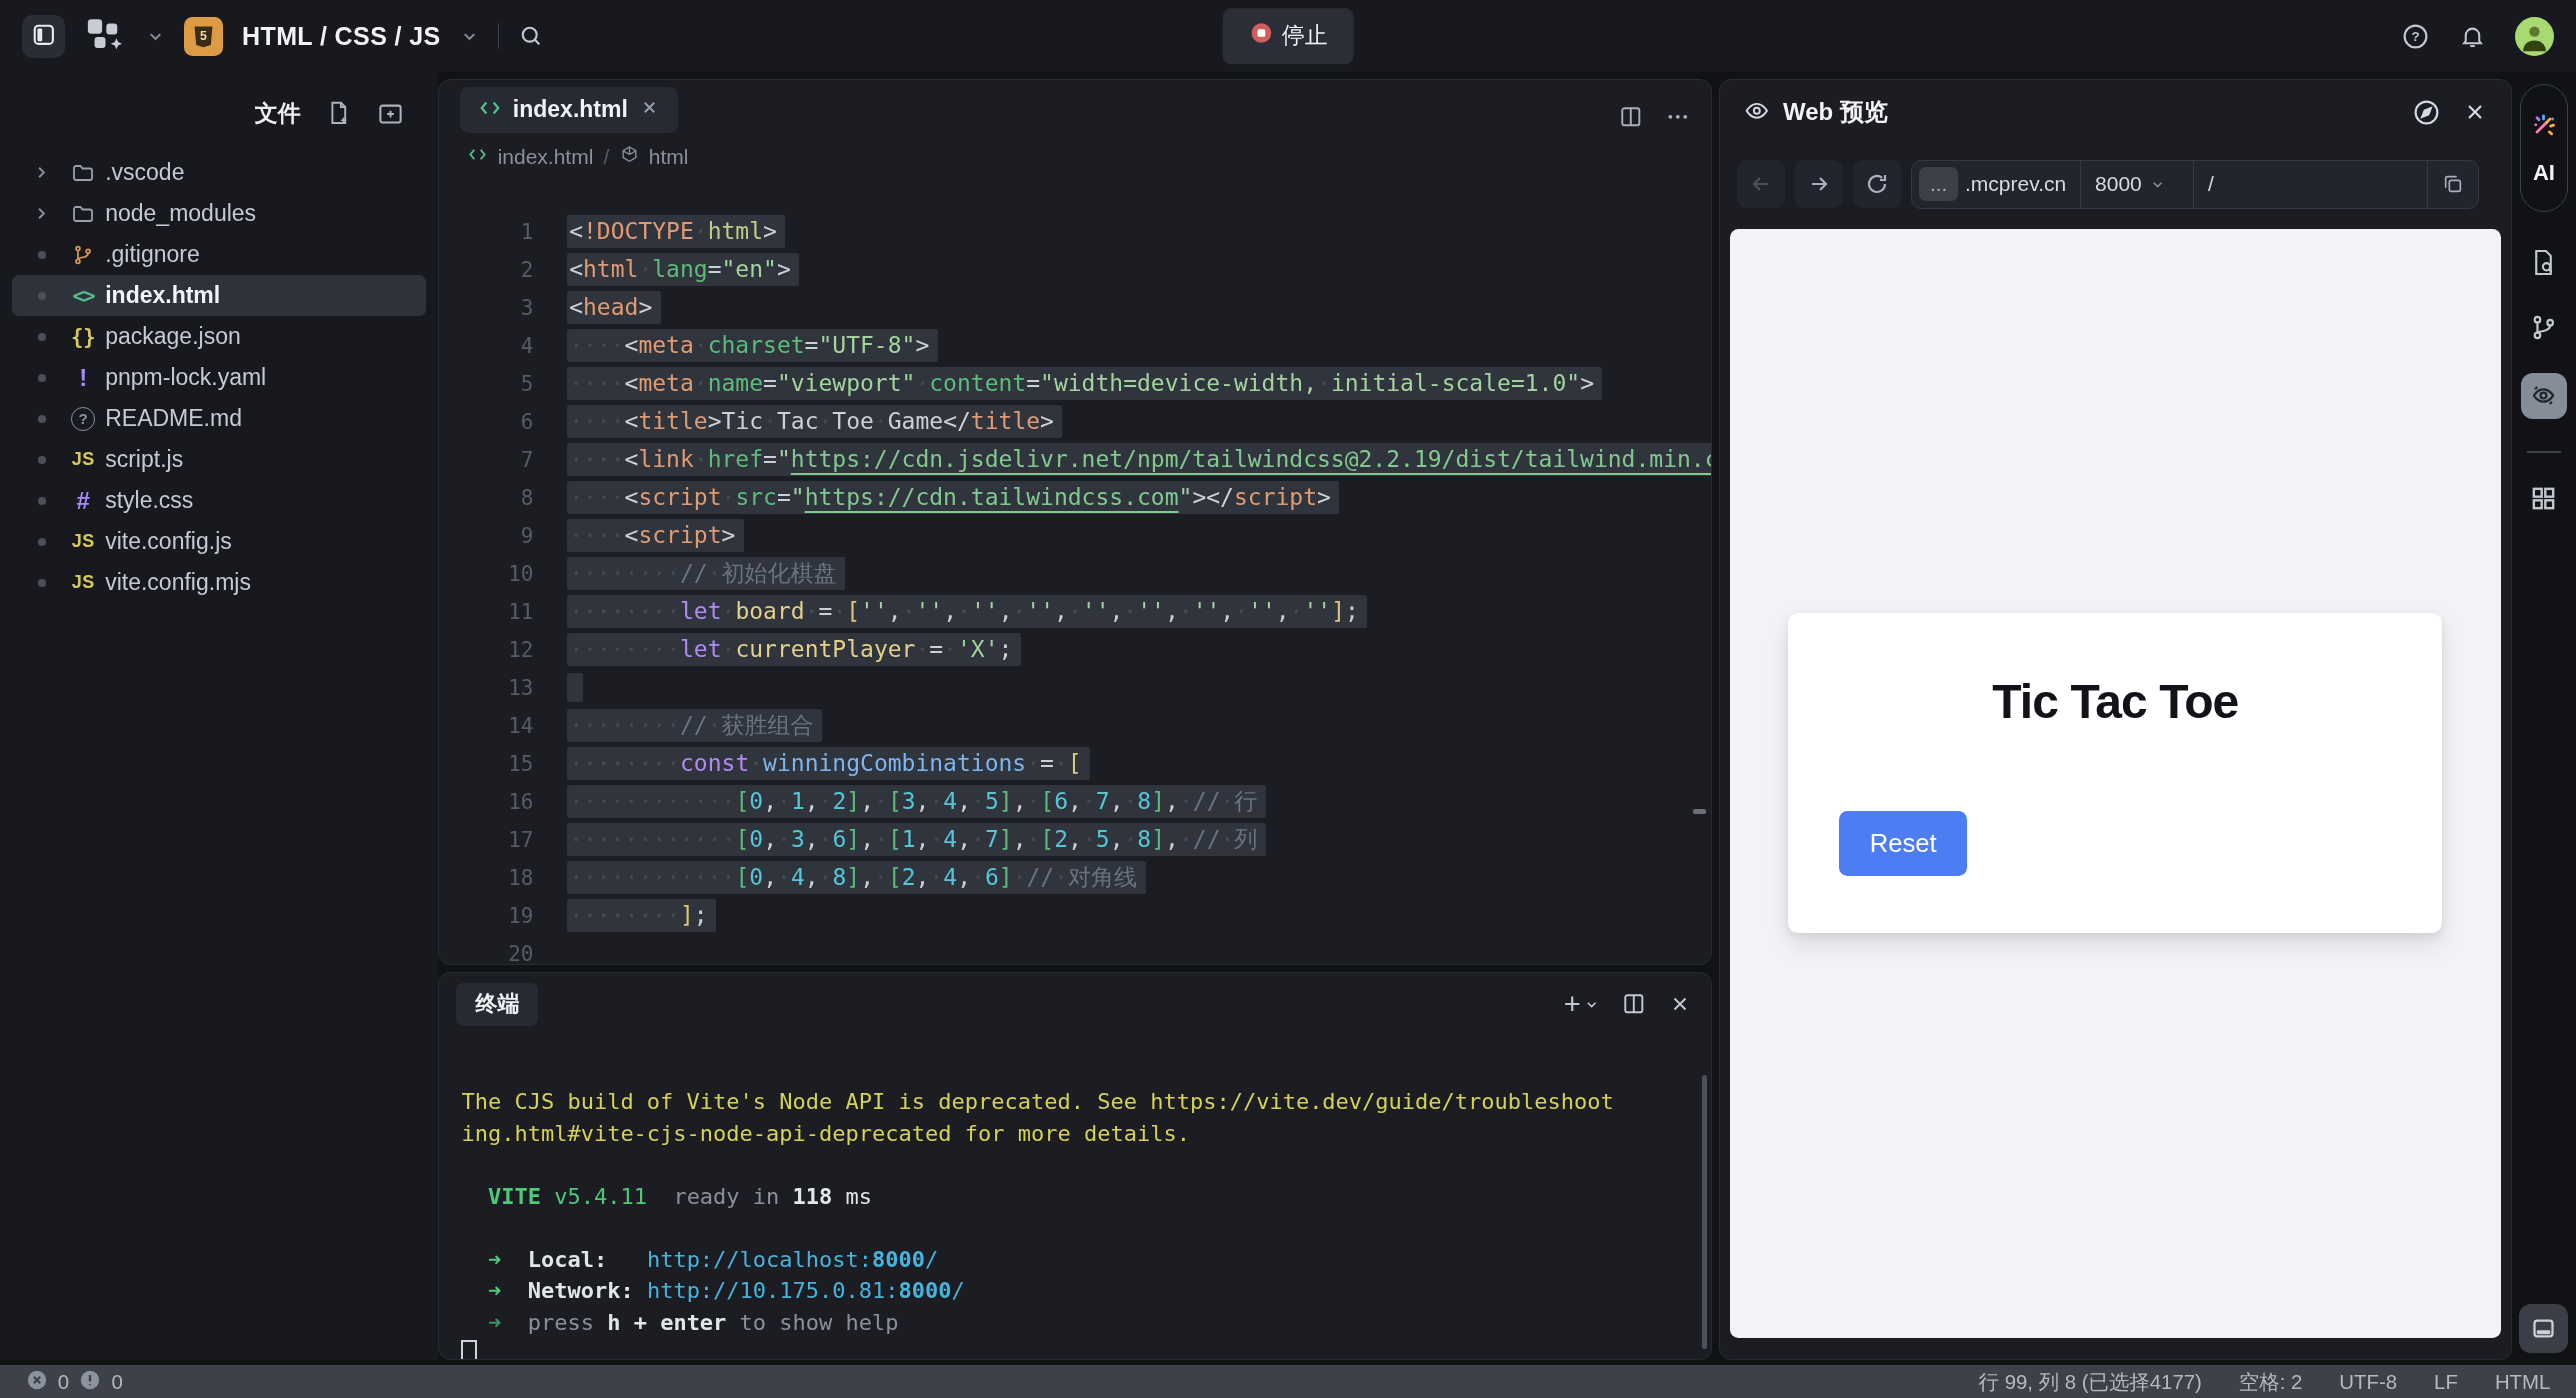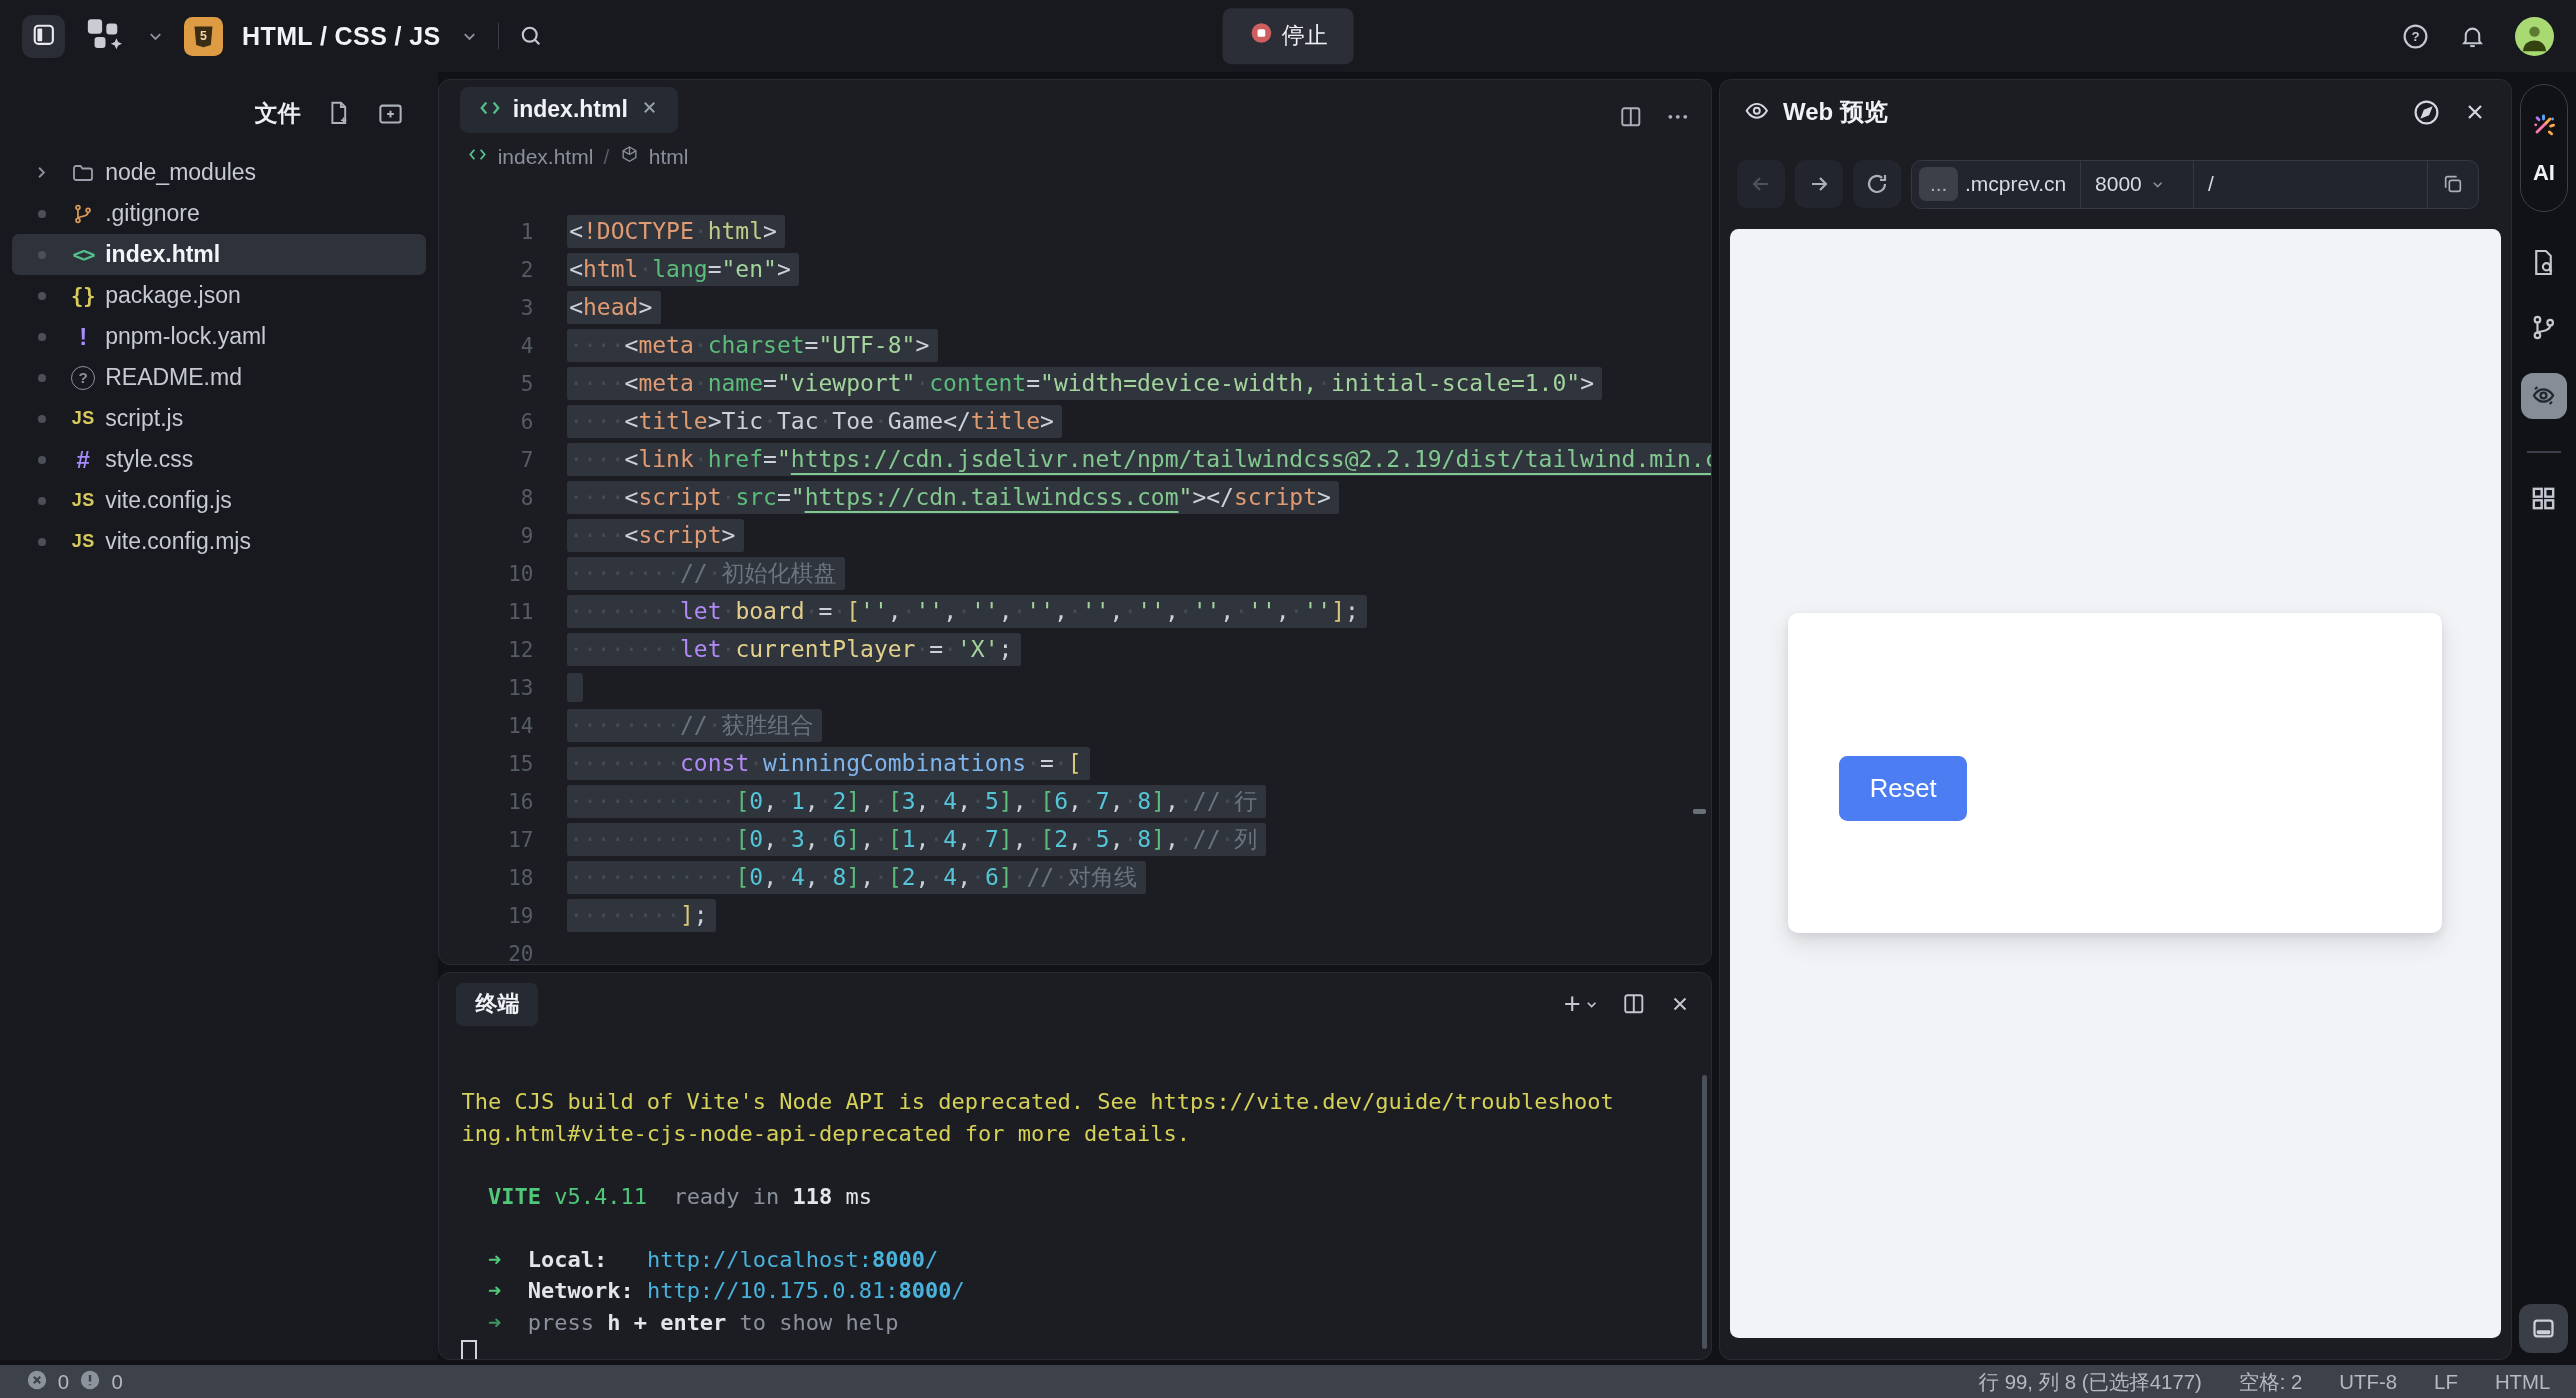--- a/index.html
+++ b/index.html
@@ -228,20 +228,33 @@
             </svg>
         </span>
         <span class="icon-btn">
           <svg width="27" height="27" viewBox="0 0 24 24" fill="none" stroke="#aeb3bc" stroke-width="1.8">
               <rect x="3" y="5" width="18" height="15" rx="2"></rect>
               <path d="M12 9.5v6M9 12.5h6"></path>
             </svg>
         </span>
       </div>
       <div class="file-list" id="file-list">
+          <div class="file-row">
+            <span class="twisty">
+              <svg width="19" height="19" viewBox="0 0 24 24" fill="none" stroke="#8b919c" stroke-width="2.4">
+                <path d="M9 6l6 6-6 6"></path>
+              </svg>
+            </span>
+            <span class="ficon">
+              <svg width="24" height="24" viewBox="0 0 24 24" fill="none" stroke="#9aa0ab" stroke-width="1.8">
+                <path d="M3 7c0-1.1.9-2 2-2h4.5l2 2.5H19c1.1 0 2 .9 2 2V17c0 1.1-.9 2-2 2H5c-1.1 0-2-.9-2-2z"></path>
+              </svg>
+            </span>
+            <span class="fname">.vscode</span>
+          </div>
           <div class="file-row">
             <span class="twisty">
               <svg width="19" height="19" viewBox="0 0 24 24" fill="none" stroke="#8b919c" stroke-width="2.4">
                 <path d="M9 6l6 6-6 6"></path>
               </svg>
             </span>
             <span class="ficon">
               <svg width="24" height="24" viewBox="0 0 24 24" fill="none" stroke="#9aa0ab" stroke-width="1.8">
                 <path d="M3 7c0-1.1.9-2 2-2h4.5l2 2.5H19c1.1 0 2 .9 2 2V17c0 1.1-.9 2-2 2H5c-1.1 0-2-.9-2-2z"></path>
               </svg>
@@ -508,20 +521,21 @@
           <span class="url-copy">
             <svg width="22" height="22" viewBox="0 0 24 24" fill="none" stroke="currentColor" stroke-width="1.8">
                 <rect x="8" y="8" width="12" height="12" rx="2"></rect>
                 <path d="M16 4H6a2 2 0 0 0-2 2v10"></path>
               </svg>
           </span>
         </div>
       </div>
       <div class="viewport">
         <div class="pv-card">
+          <div class="pv-card-title">Tic Tac Toe</div>
           <button class="reset-btn">Reset</button>
         </div>
       </div>
     </section>
 
     <aside class="rightbar">
       <button class="ai-capsule">
         <span>
           <svg width="31" height="31" viewBox="0 0 24 24" fill="none" stroke-linecap="round" stroke-width="2.2">
             <path d="M7 17L14 10" stroke="#ff7ab0"></path>

